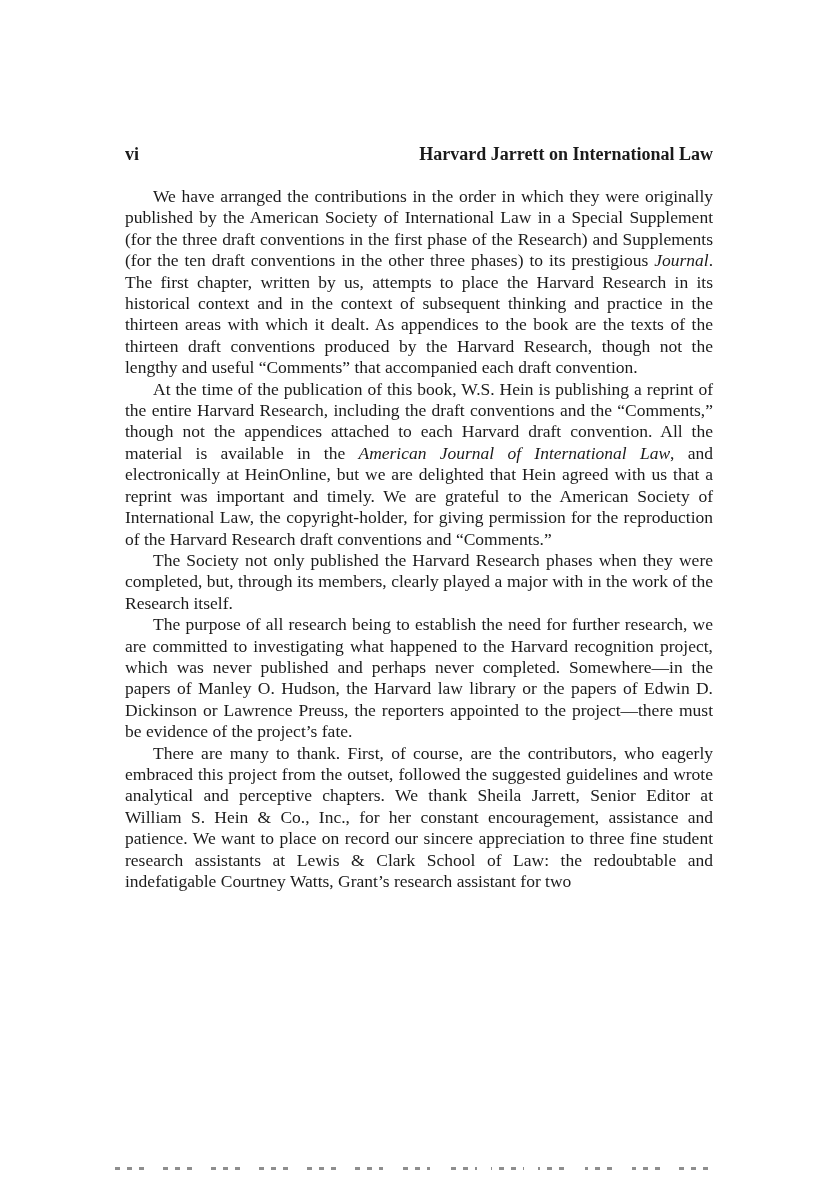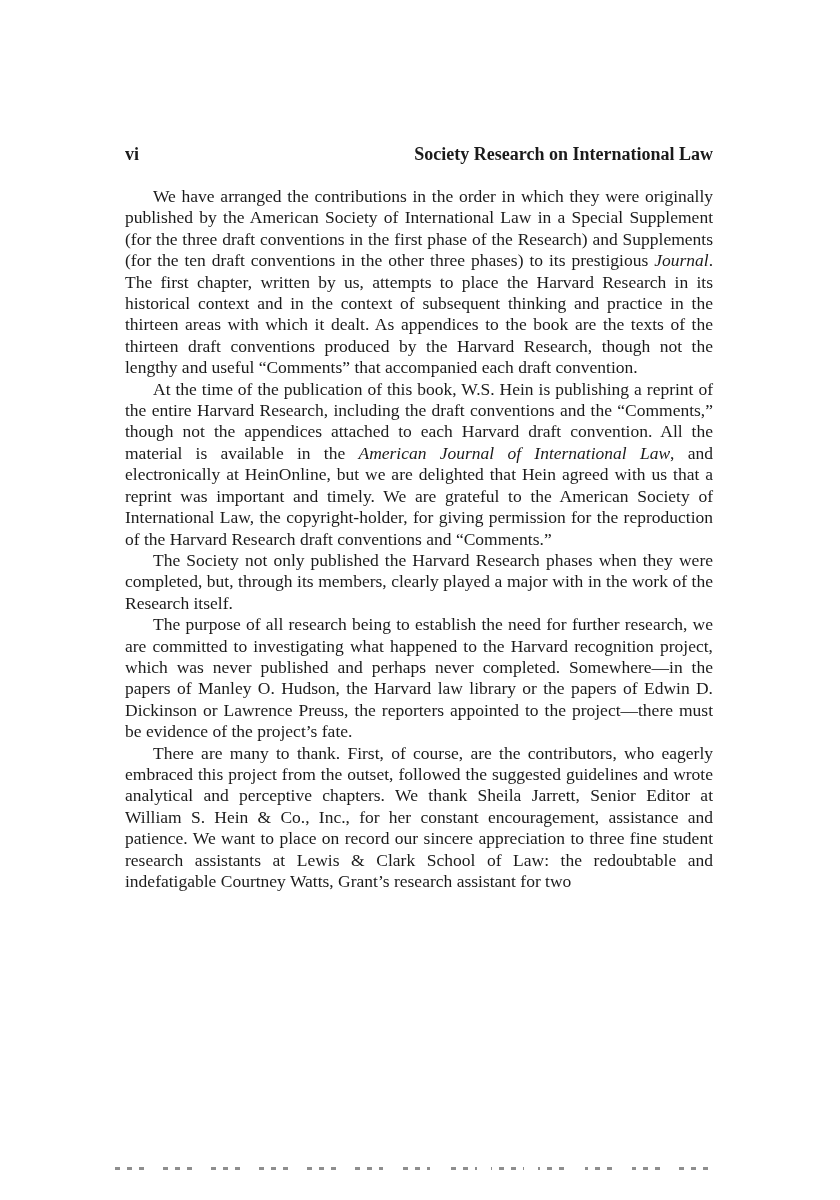--- a/index.html
+++ b/index.html
@@ -55,21 +55,21 @@
       repeating-linear-gradient(90deg, #8e8e8e 0 5px, transparent 5px 12px);
   }
 </style>
 </head>
 <body>
 
 <div class="page">
 
   <div class="running-header">
     <span class="page-number">vi</span>
-    <span class="running-title">Society Research on International Law</span>
+    <span class="running-title">Harvard Jarrett on International Law</span>
   </div>
 
   <main class="page-body">
       <p class="para"><span>We have arranged the contributions in the order in which they were originally published by the American Society of International Law in a Special Supplement (for the three draft conventions in the first phase of the Research) and Supplements (for the ten draft conventions in the other three phases) to its prestigious </span><span class="italic">Journal</span><span>. The first chapter, written by us, attempts to place the Harvard Research in its historical context and in the context of subsequent thinking and practice in the thirteen areas with which it dealt. As appendices to the book are the texts of the thirteen draft conventions produced by the Harvard Research, though not the lengthy and useful “Comments” that accompanied each draft convention.</span></p>
       <p class="para"><span>At the time of the publication of this book, W.S. Hein is publishing a reprint of the entire Harvard Research, including the draft conventions and the “Comments,” though not the appendices attached to each Harvard draft convention. All the material is available in the </span><span class="italic">American Journal of International Law</span><span>, and electronically at HeinOnline, but we are delighted that Hein agreed with us that a reprint was important and timely. We are grateful to the American Society of International Law, the copyright-holder, for giving permission for the reproduction of the Harvard Research draft conventions and “Comments.”</span></p>
       <p class="para"><span>The Society not only published the Harvard Research phases when they were completed, but, through its members, clearly played a major with in the work of the Research itself.</span></p>
       <p class="para"><span>The purpose of all research being to establish the need for further research, we are committed to investigating what happened to the Harvard recognition project, which was never published and perhaps never completed. Somewhere—in the papers of Manley O. Hudson, the Harvard law library or the papers of Edwin D. Dickinson or Lawrence Preuss, the reporters appointed to the project—there must be evidence of the project’s fate.</span></p>
       <p class="para"><span>There are many to thank. First, of course, are the contributors, who eagerly embraced this project from the outset, followed the suggested guidelines and wrote analytical and perceptive chapters. We thank Sheila Jarrett, Senior Editor at William S. Hein &amp; Co., Inc., for her constant encouragement, assistance and patience. We want to place on record our sincere appreciation to three fine student research assistants at Lewis &amp; Clark School of Law: the redoubtable and indefatigable Courtney Watts, Grant’s research assistant for two</span></p>
     </main>
 

